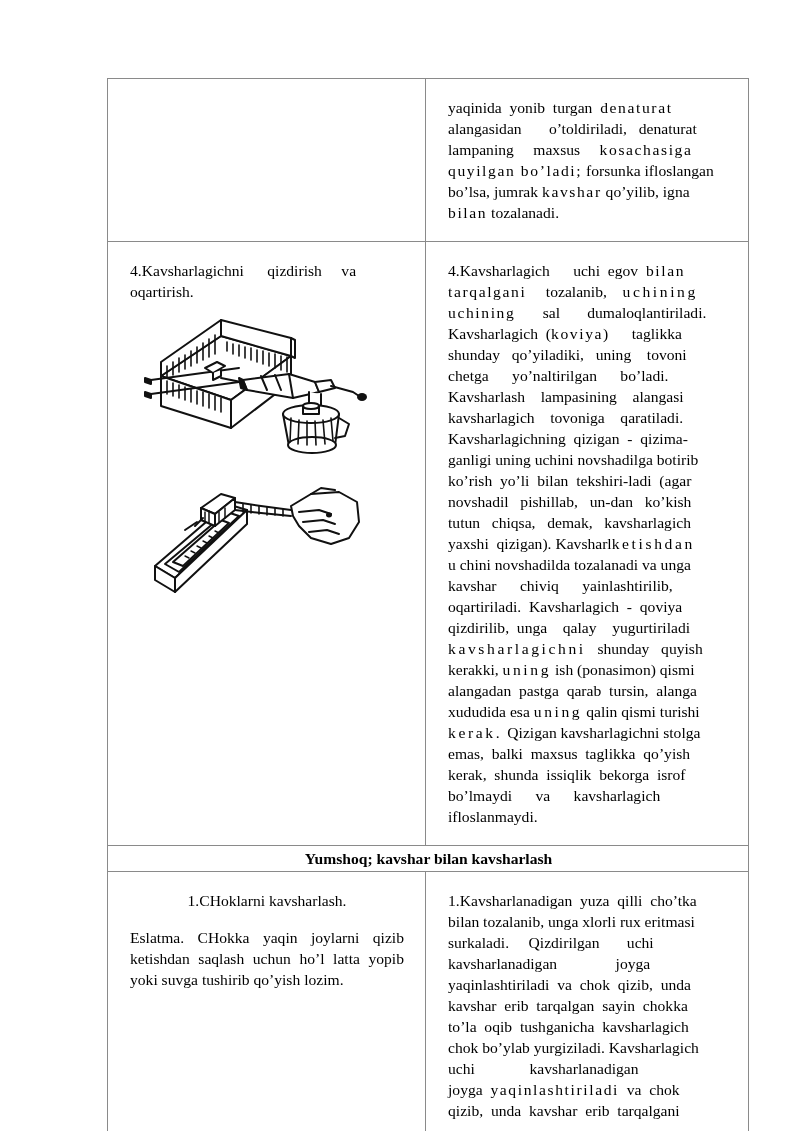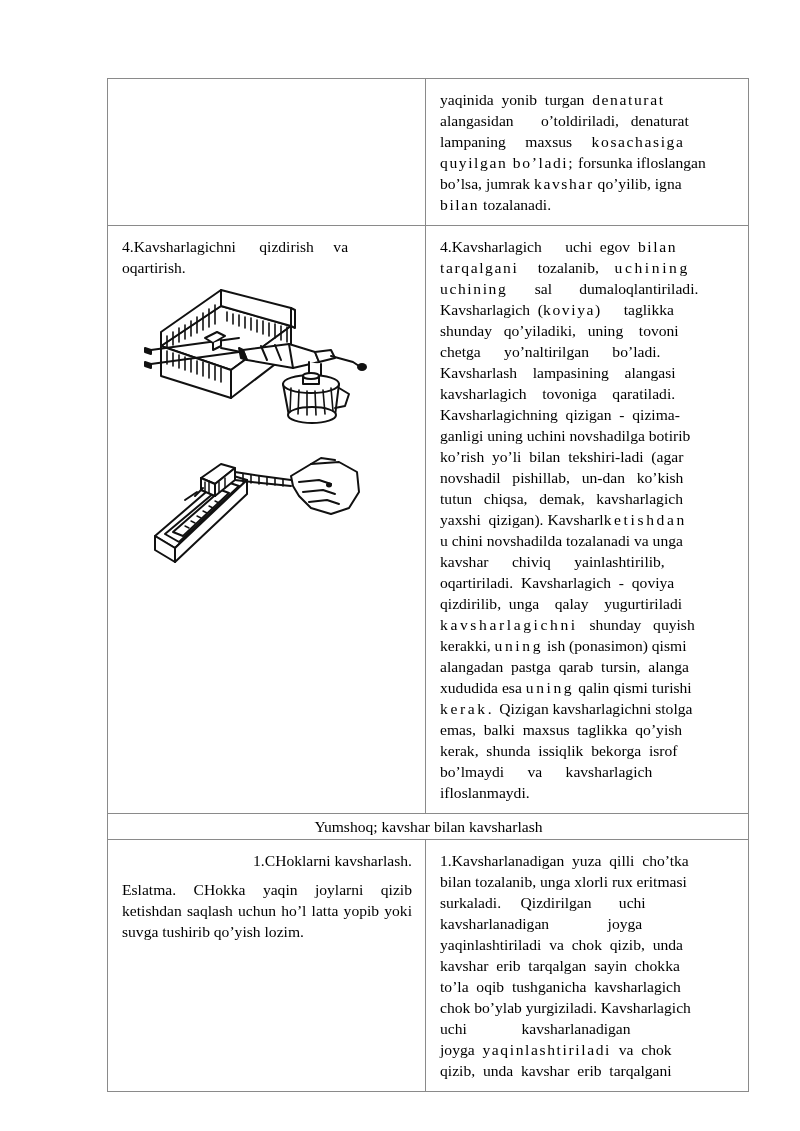--- a/index.html
+++ b/index.html
@@ -37,43 +37,43 @@
     vertical-align: top;
     padding: 2px 5px 2px 6px;
     font-size: 15.6px;
     line-height: 21px;
   }
 
   col.c-left  { width: 318px; }
   col.c-right { width: 323px; }
 
   .para {
-    margin: 8px;
+    margin: 16px;
     text-align: justify;
     text-justify: inter-word;
     hyphens: none;
   }
   .para + .para { margin-top: 0; }
 
   
   .track { letter-spacing: 1.6px; }
   .track2 { letter-spacing: 2.6px; }
 
   .bold { font-weight: normal; }
 
   .left-plain {
     text-align: justify;
   }
   .left-noj {
-    text-align: right;
+    text-align: center;
   }
 
   td.section-header {
     text-align: center;
-    font-weight: normal;
+    font-weight: bold;
     font-size: 15.6px;
     line-height: 20px;
     padding: 1px 4px 2px 4px;
   }
 
   
   .figures {
     margin-top: 10px;
   }
   .fig {

